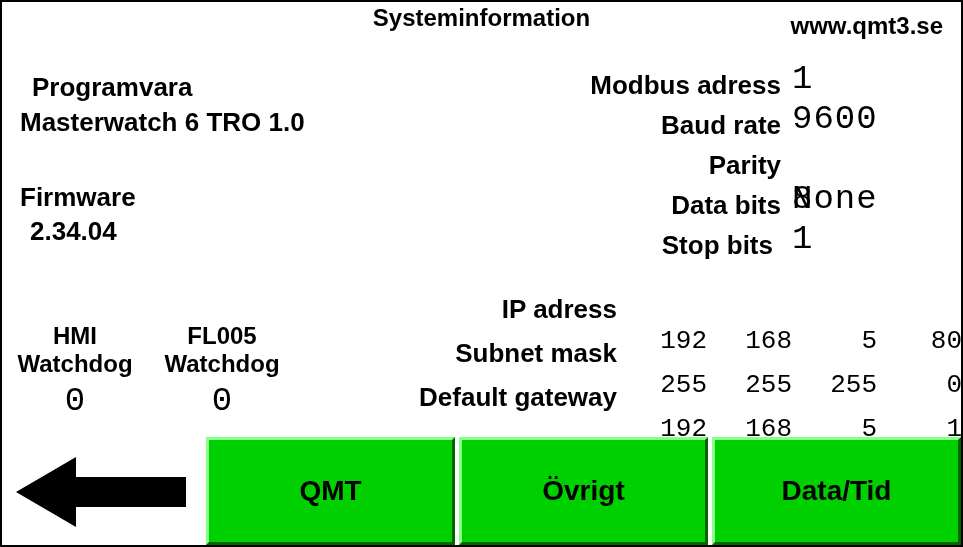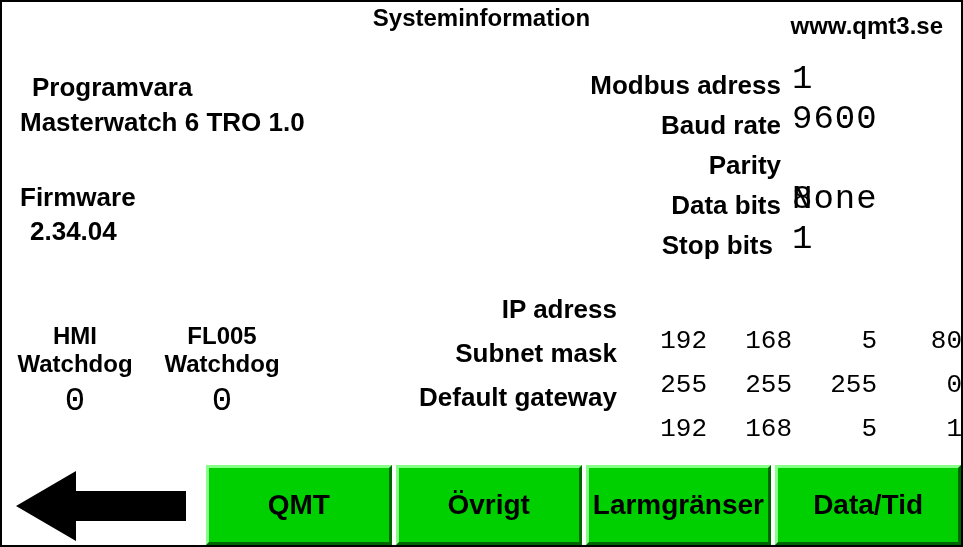--- a/index.html
+++ b/index.html
@@ -70,21 +70,21 @@
   
   .wd-block { position: absolute; width: 130px; text-align: center; font-size: 24px; font-weight: bold; }
   .wd-hmi   { left: 8px;  top: 320px; }
   .wd-fl    { left: 155px; top: 320px; }
   .wd-val   { font-family: "Courier New", monospace; font-size: 34px; font-weight: normal; margin-top: 4px; }
 
   
   .btn-row {
     position: absolute;
     left: 0; right: 0; bottom: 0;
-    height: 80px;
+    height: 108px;
     display: flex;
   }
   .back-btn {
     width: 200px;
     height: 100%;
     display: flex;
     align-items: center;
     justify-content: center;
     cursor: pointer;
     border-top: 2px solid #fff;
@@ -172,18 +172,15 @@
       <polygon points="0,35 60,0 60,20 170,20 170,50 60,50 60,70" fill="#000"></polygon>
     </svg>
   </div>
   <div class="nav-btn">
       <span>QMT</span>
     </div>
   <div class="nav-btn">
       <span>Övrigt</span>
     </div>
   <div class="nav-btn">
-      <span>Larmgränser</span>
-    </div>
-  <div class="nav-btn">
       <span>Data/Tid</span>
     </div>
 </div>
 
 </body></html>

